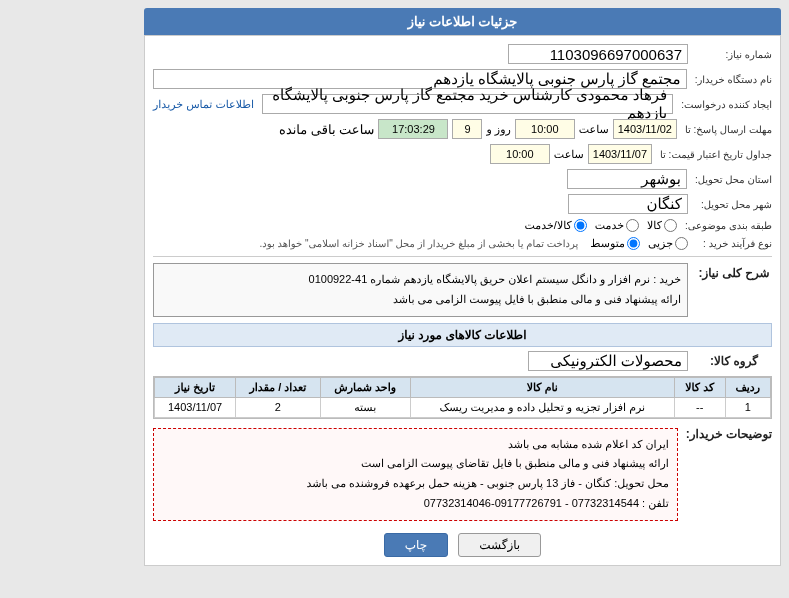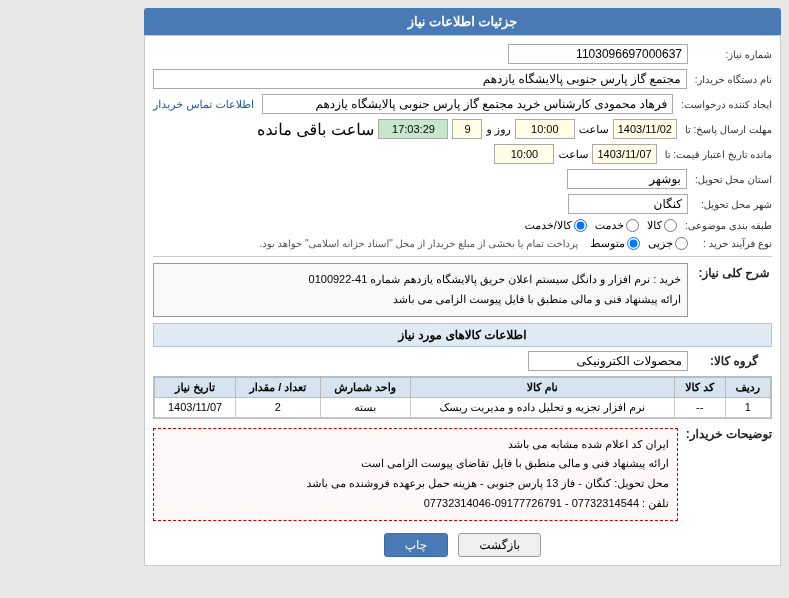--- a/index.html
+++ b/index.html
@@ -48,21 +48,21 @@
     .label-blue {
       color: #1a5ba8;
       font-size: 11px;
       white-space: nowrap;
       cursor: pointer;
     }
     .field-box {
       border: 1px solid #aaa;
       background: #fff;
       padding: 2px 5px;
-      font-size: 12px;
+      font-size: 15px;
       height: 20px;
       display: flex;
       align-items: center;
       direction: rtl;
     }
     .field-box-wide {
       flex: 1;
     }
     .section-divider {
       border-top: 1px solid #ccc;
@@ -194,25 +194,25 @@
     </div>
 
     <div class="form-row">
       <span class="label">مهلت ارسال پاسخ: تا</span>
       <div class="inline-field inline-field-highlight">1403/11/02</div>
       <span style="font-size:11px;">ساعت</span>
       <div class="inline-field inline-field-highlight">10:00</div>
       <span style="font-size:11px;">روز و</span>
       <div class="inline-field inline-field-highlight" style="min-width:30px;">9</div>
       <div class="inline-field inline-field-highlight" style="background:#c8e6c9; min-width:70px;">17:03:29</div>
-      <span style="font-size:16px;">ساعت باقی مانده</span>
-    </div>
-
-    <div class="form-row">
-      <span class="label">مانده تاریخ اعتبار قیمت: تا</span>
+      <span style="font-size:13px;">ساعت باقی مانده</span>
+    </div>
+
+    <div class="form-row">
+      <span class="label">جداول تاریخ اعتبار قیمت: تا</span>
       <div class="inline-field inline-field-highlight">1403/11/07</div>
       <span style="font-size:11px;">ساعت</span>
       <div class="inline-field inline-field-highlight">10:00</div>
     </div>
 
     <div class="form-row">
       <span class="label">استان محل تحویل:</span>
       <div class="field-box" style="min-width:120px;">بوشهر</div>
     </div>
 

